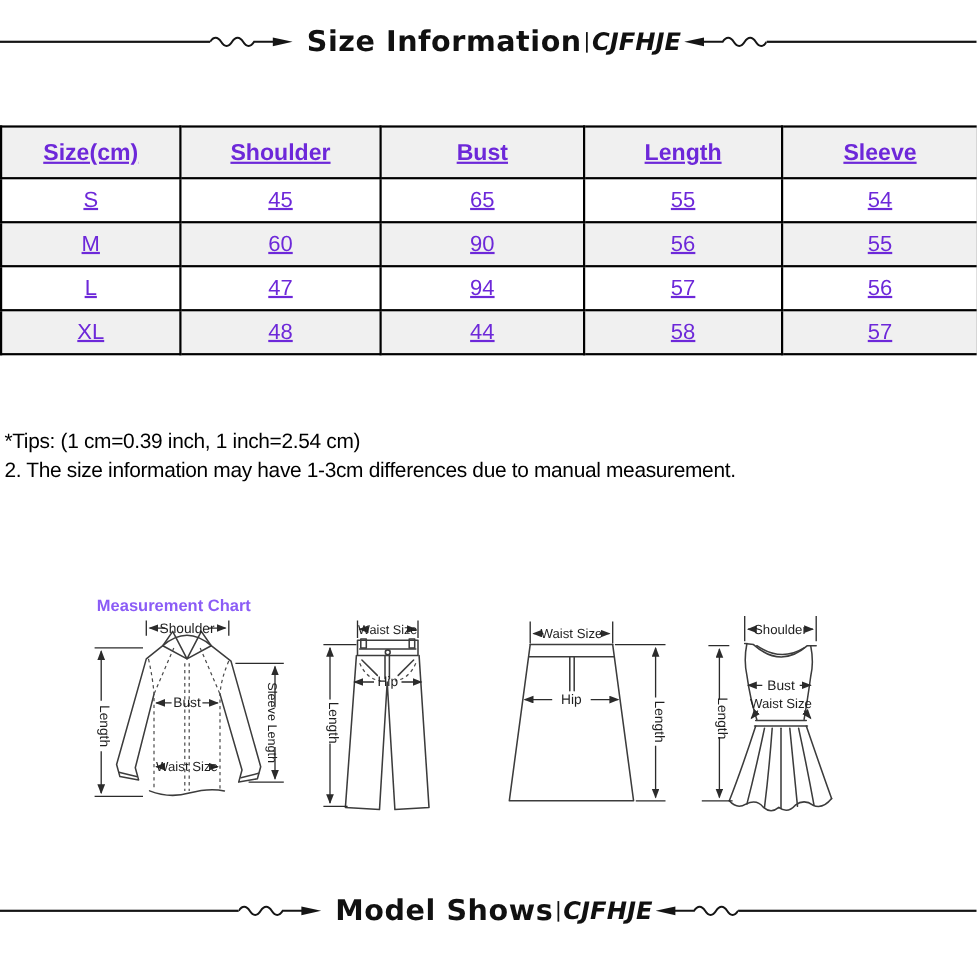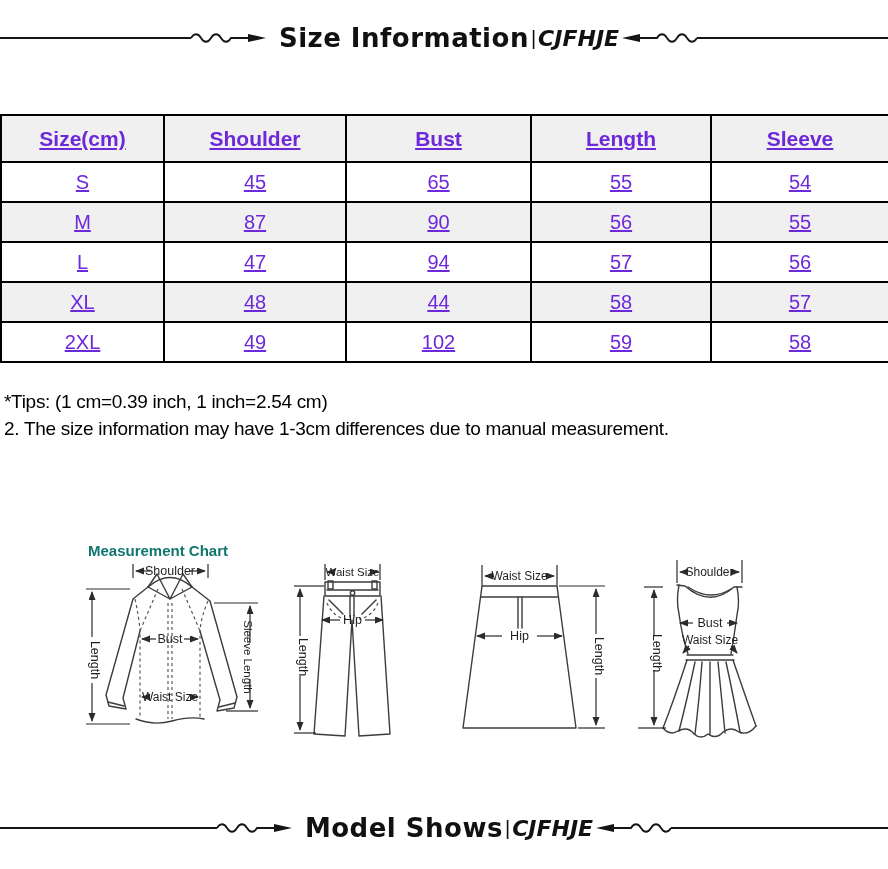--- a/index.html
+++ b/index.html
@@ -33,21 +33,21 @@
   table.size th, table.size td {
     border:2px solid #000; text-align:center; vertical-align:middle;
     font-size:20px; font-weight:normal; color:#6d28d9;text-decoration:underline;
   }
   table.size thead th { height:47px; background:#f0f0f0; font-weight:bold; font-size:21px; }
   table.size tbody tr { height:40px; }
   table.size tbody tr.alt { background:#f0f0f0; }
   
   .tips { position:absolute; left:4px; top:389px; width:880px; font-size:19px; line-height:26.5px; letter-spacing:-0.3px; color:#000000; }
   
-  .mc-title { position:absolute; left:88px; top:542px; font-size:15px; font-weight:bold; color:#0f766e; }
+  .mc-title { position:absolute; left:88px; top:542px; font-size:15px; font-weight:bold; color:#8b5cf6; }
   .fig { position:absolute; }
   .fig text { font-family:"Liberation Sans",sans-serif; fill:#1f1f1f; }
   .ol { fill:none; stroke:#3c3c3c; stroke-width:1.4; stroke-linejoin:round; stroke-linecap:round; }
   .dl { fill:none; stroke:#4a4a4a; stroke-width:1.1; stroke-dasharray:3 3; }
   .ms { stroke:#2b2b2b; stroke-width:1.2; fill:none; }
   .tick { stroke:#2b2b2b; stroke-width:1.2; }
 </style>
 </head>
 <body>
 
@@ -89,45 +89,38 @@
     <tbody>
       <tr>
         <td>S</td>
         <td>45</td>
         <td>65</td>
         <td>55</td>
         <td>54</td>
       </tr>
       <tr class="alt">
         <td>M</td>
-        <td>87</td>
+        <td>60</td>
         <td>90</td>
         <td>56</td>
         <td>55</td>
       </tr>
       <tr>
         <td>L</td>
         <td>47</td>
         <td>94</td>
         <td>57</td>
         <td>56</td>
       </tr>
       <tr class="alt">
         <td>XL</td>
         <td>48</td>
         <td>44</td>
         <td>58</td>
         <td>57</td>
-      </tr>
-      <tr>
-        <td>2XL</td>
-        <td>49</td>
-        <td>102</td>
-        <td>59</td>
-        <td>58</td>
       </tr>
     </tbody>
   </table>
 
   <div class="tips">
     <div>*Tips: (1 cm=0.39 inch, 1 inch=2.54 cm)</div>
     <div>2. The size information may have 1-3cm differences due to manual measurement.</div>
   </div>
 
   <div class="mc-title">Measurement Chart</div>

